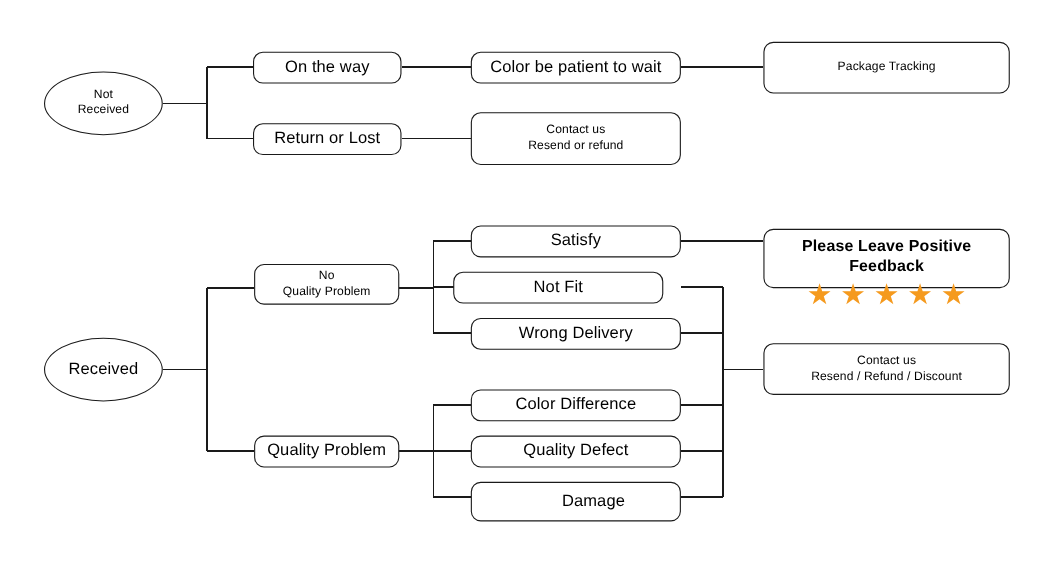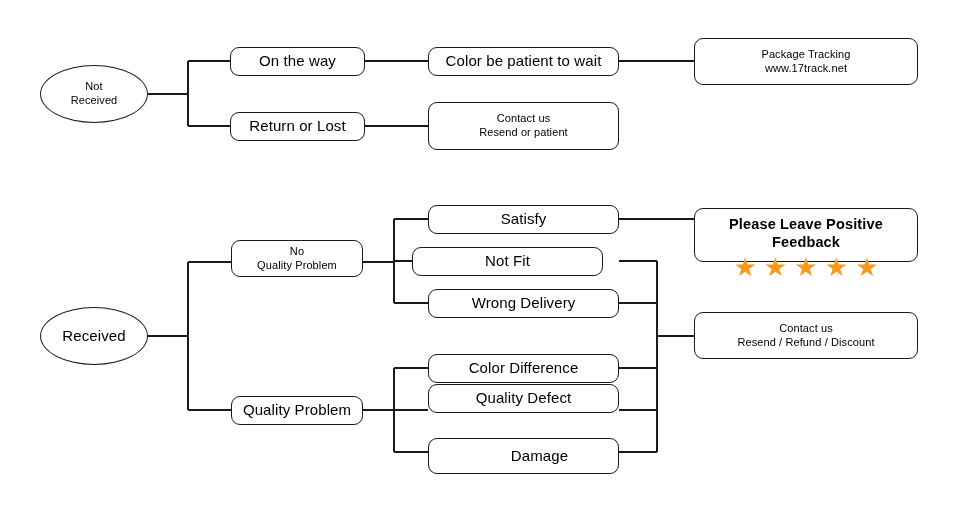--- a/index.html
+++ b/index.html
@@ -130,26 +130,25 @@
   <div class="node rounded" style="left:230px; top:47px; width:135px; height:29px;">
     <span class="line">On the way</span>
   </div>
 
   <div class="node rounded" style="left:428px; top:47px; width:191px; height:29px;">
     <span class="line">Color be patient to wait</span>
   </div>
 
   <div class="node rounded two-line" style="left:694px; top:38px; width:224px; height:47px;">
     <span class="line">Package Tracking</span>
-    <span class="line">www.17track.net</span>
   </div>
 
   <div class="node rounded two-line" style="left:428px; top:102px; width:191px; height:48px;">
     <span class="line">Contact us</span>
-    <span class="line">Resend or patient</span>
+    <span class="line">Resend or refund</span>
   </div>
 
   <div class="node ellipse" style="left:40px; top:307px; width:108px; height:58px;">
     <span class="line">Received</span>
   </div>
 
   <div class="node rounded two-line" style="left:231px; top:240px; width:132px; height:37px;">
     <span class="line">No</span>
     <span class="line">Quality Problem</span>
   </div>
@@ -167,21 +166,21 @@
   </div>
 
   <div class="node rounded" style="left:428px; top:289px; width:191px; height:29px;">
     <span class="line">Wrong Delivery</span>
   </div>
 
   <div class="node rounded" style="left:428px; top:354px; width:191px; height:29px;">
     <span class="line">Color Difference</span>
   </div>
 
-  <div class="node rounded" style="left:428px; top:384px; width:191px; height:29px;">
+  <div class="node rounded" style="left:428px; top:396px; width:191px; height:29px;">
     <span class="line">Quality Defect</span>
   </div>
 
   <div class="node rounded" style="left:428px; top:438px; width:191px; height:36px;padding-left:32px;">
     <span class="line">Damage</span>
   </div>
 
   <div class="node rounded feedback" style="left:694px; top:208px; width:224px; height:54px;">
     <span class="fb-title">Please Leave Positive Feedback</span>
     <span class="stars" id="star-row">

